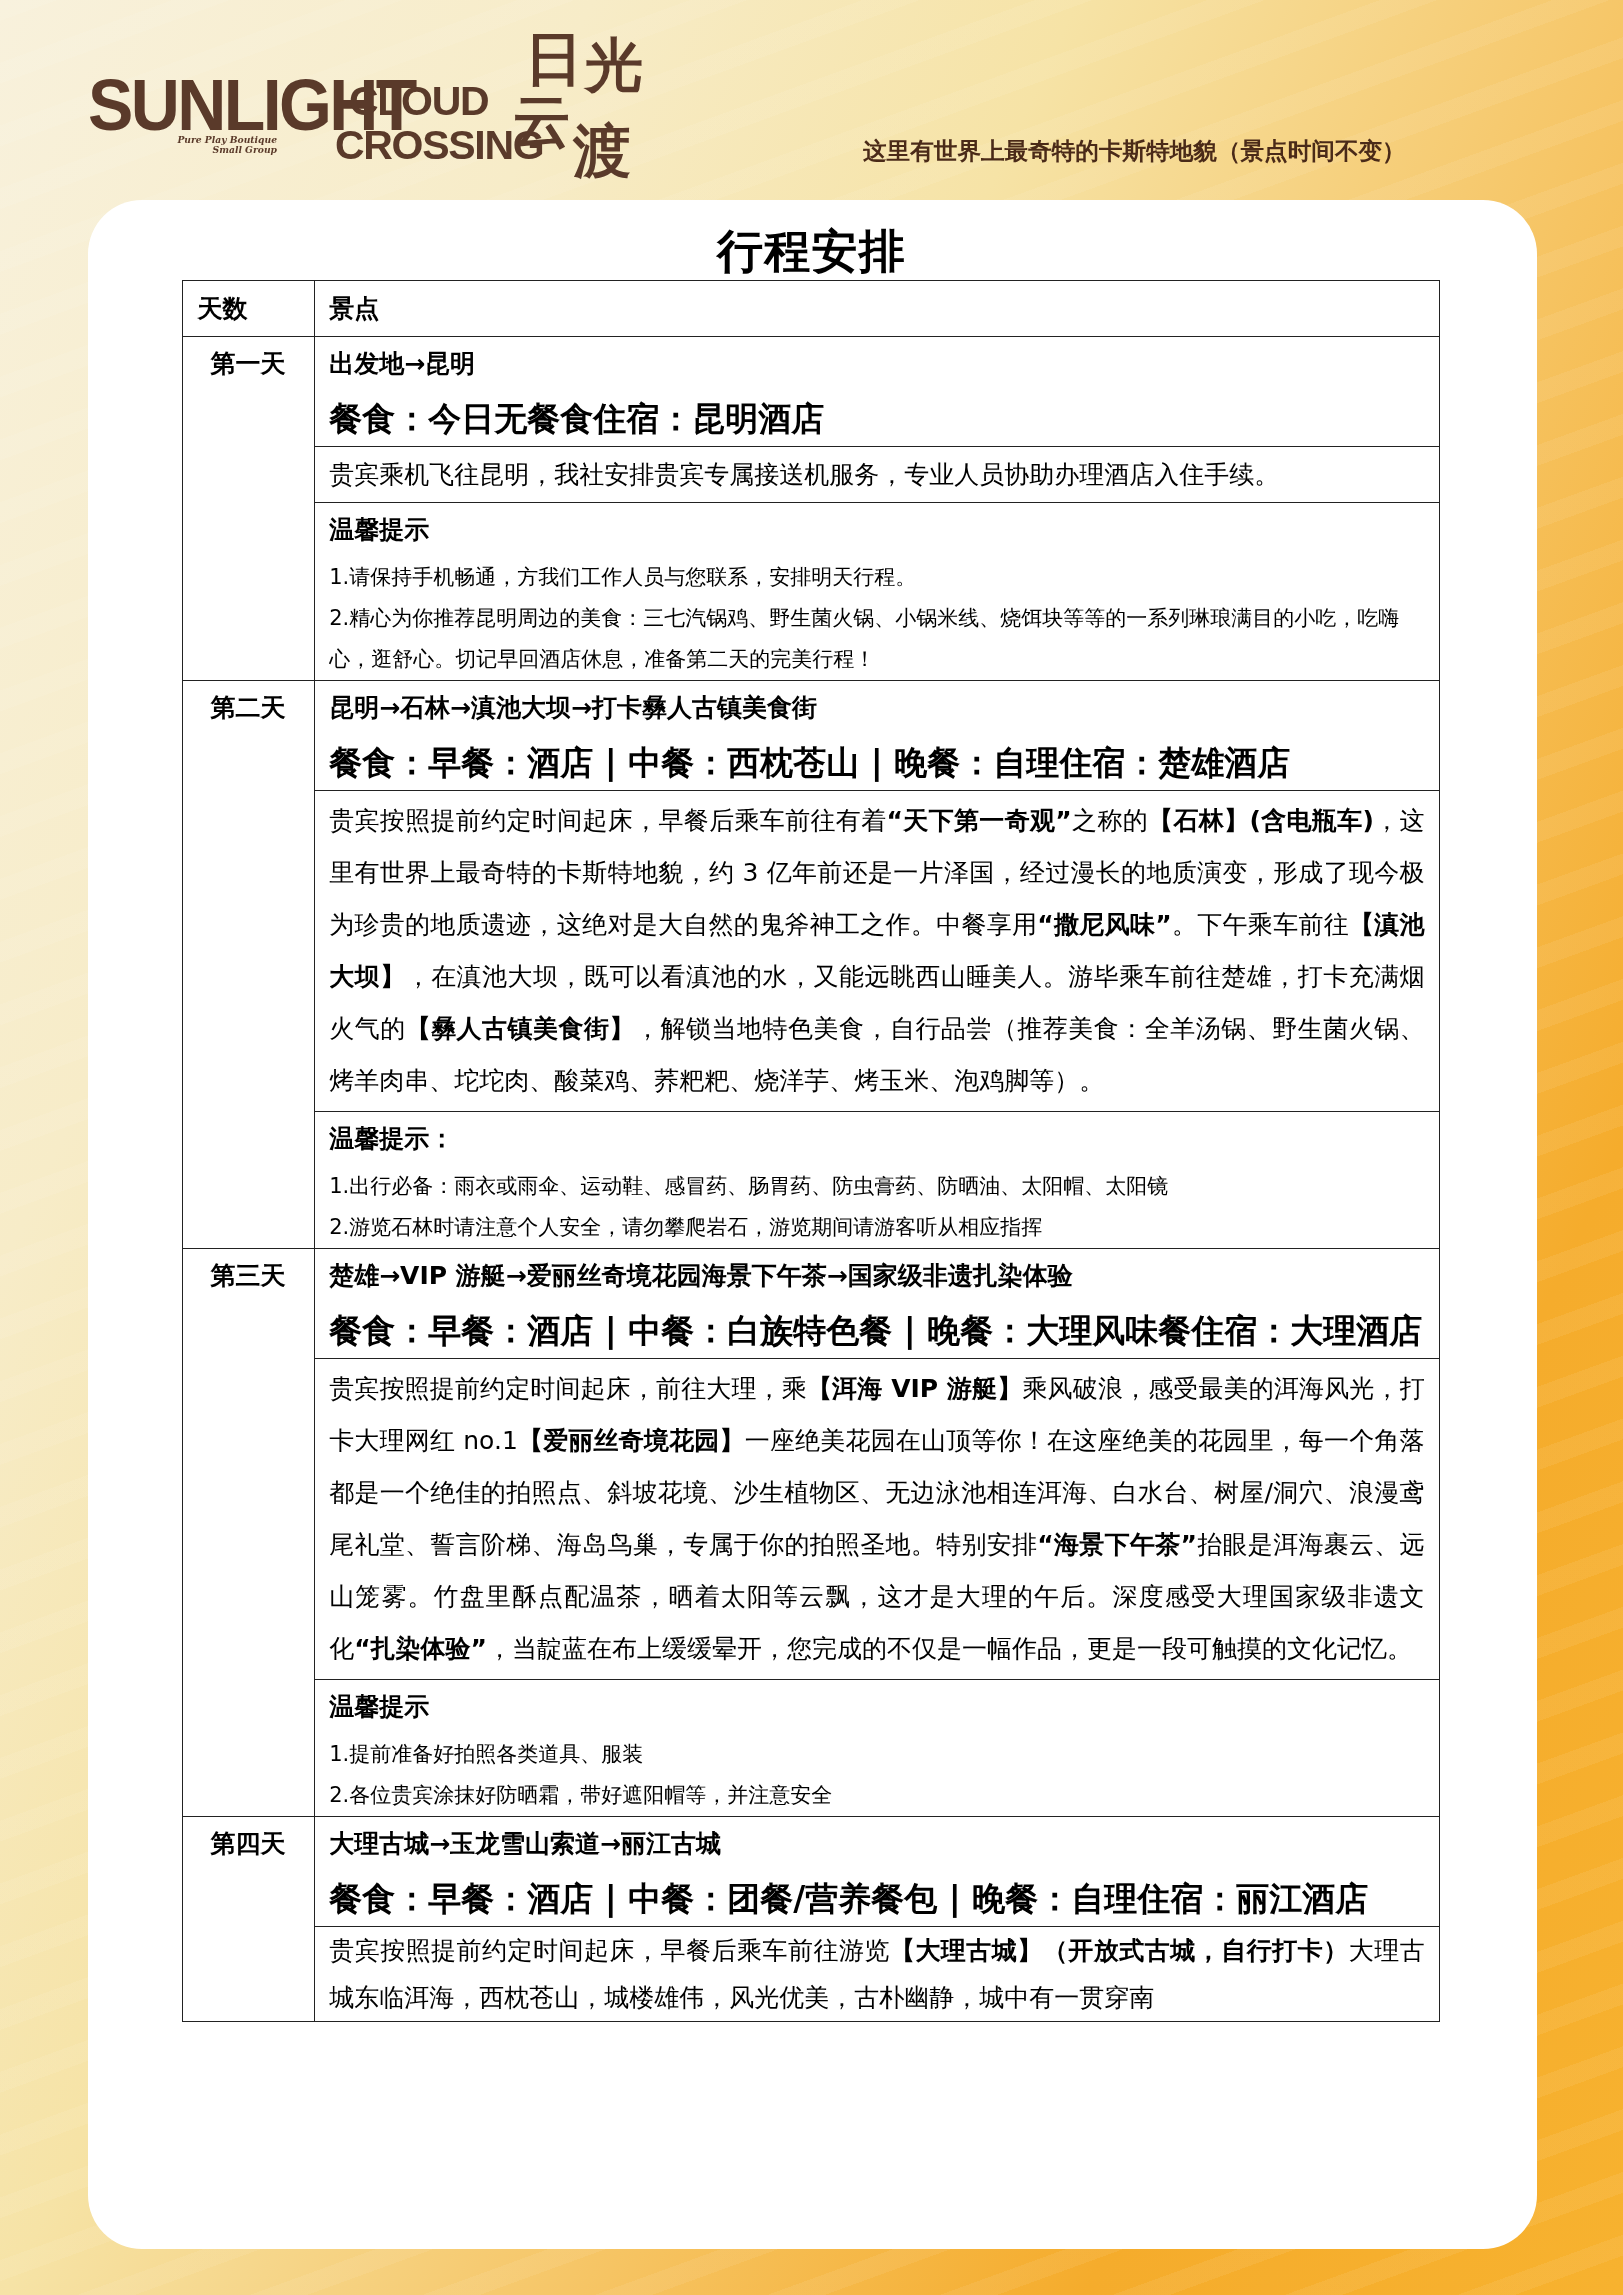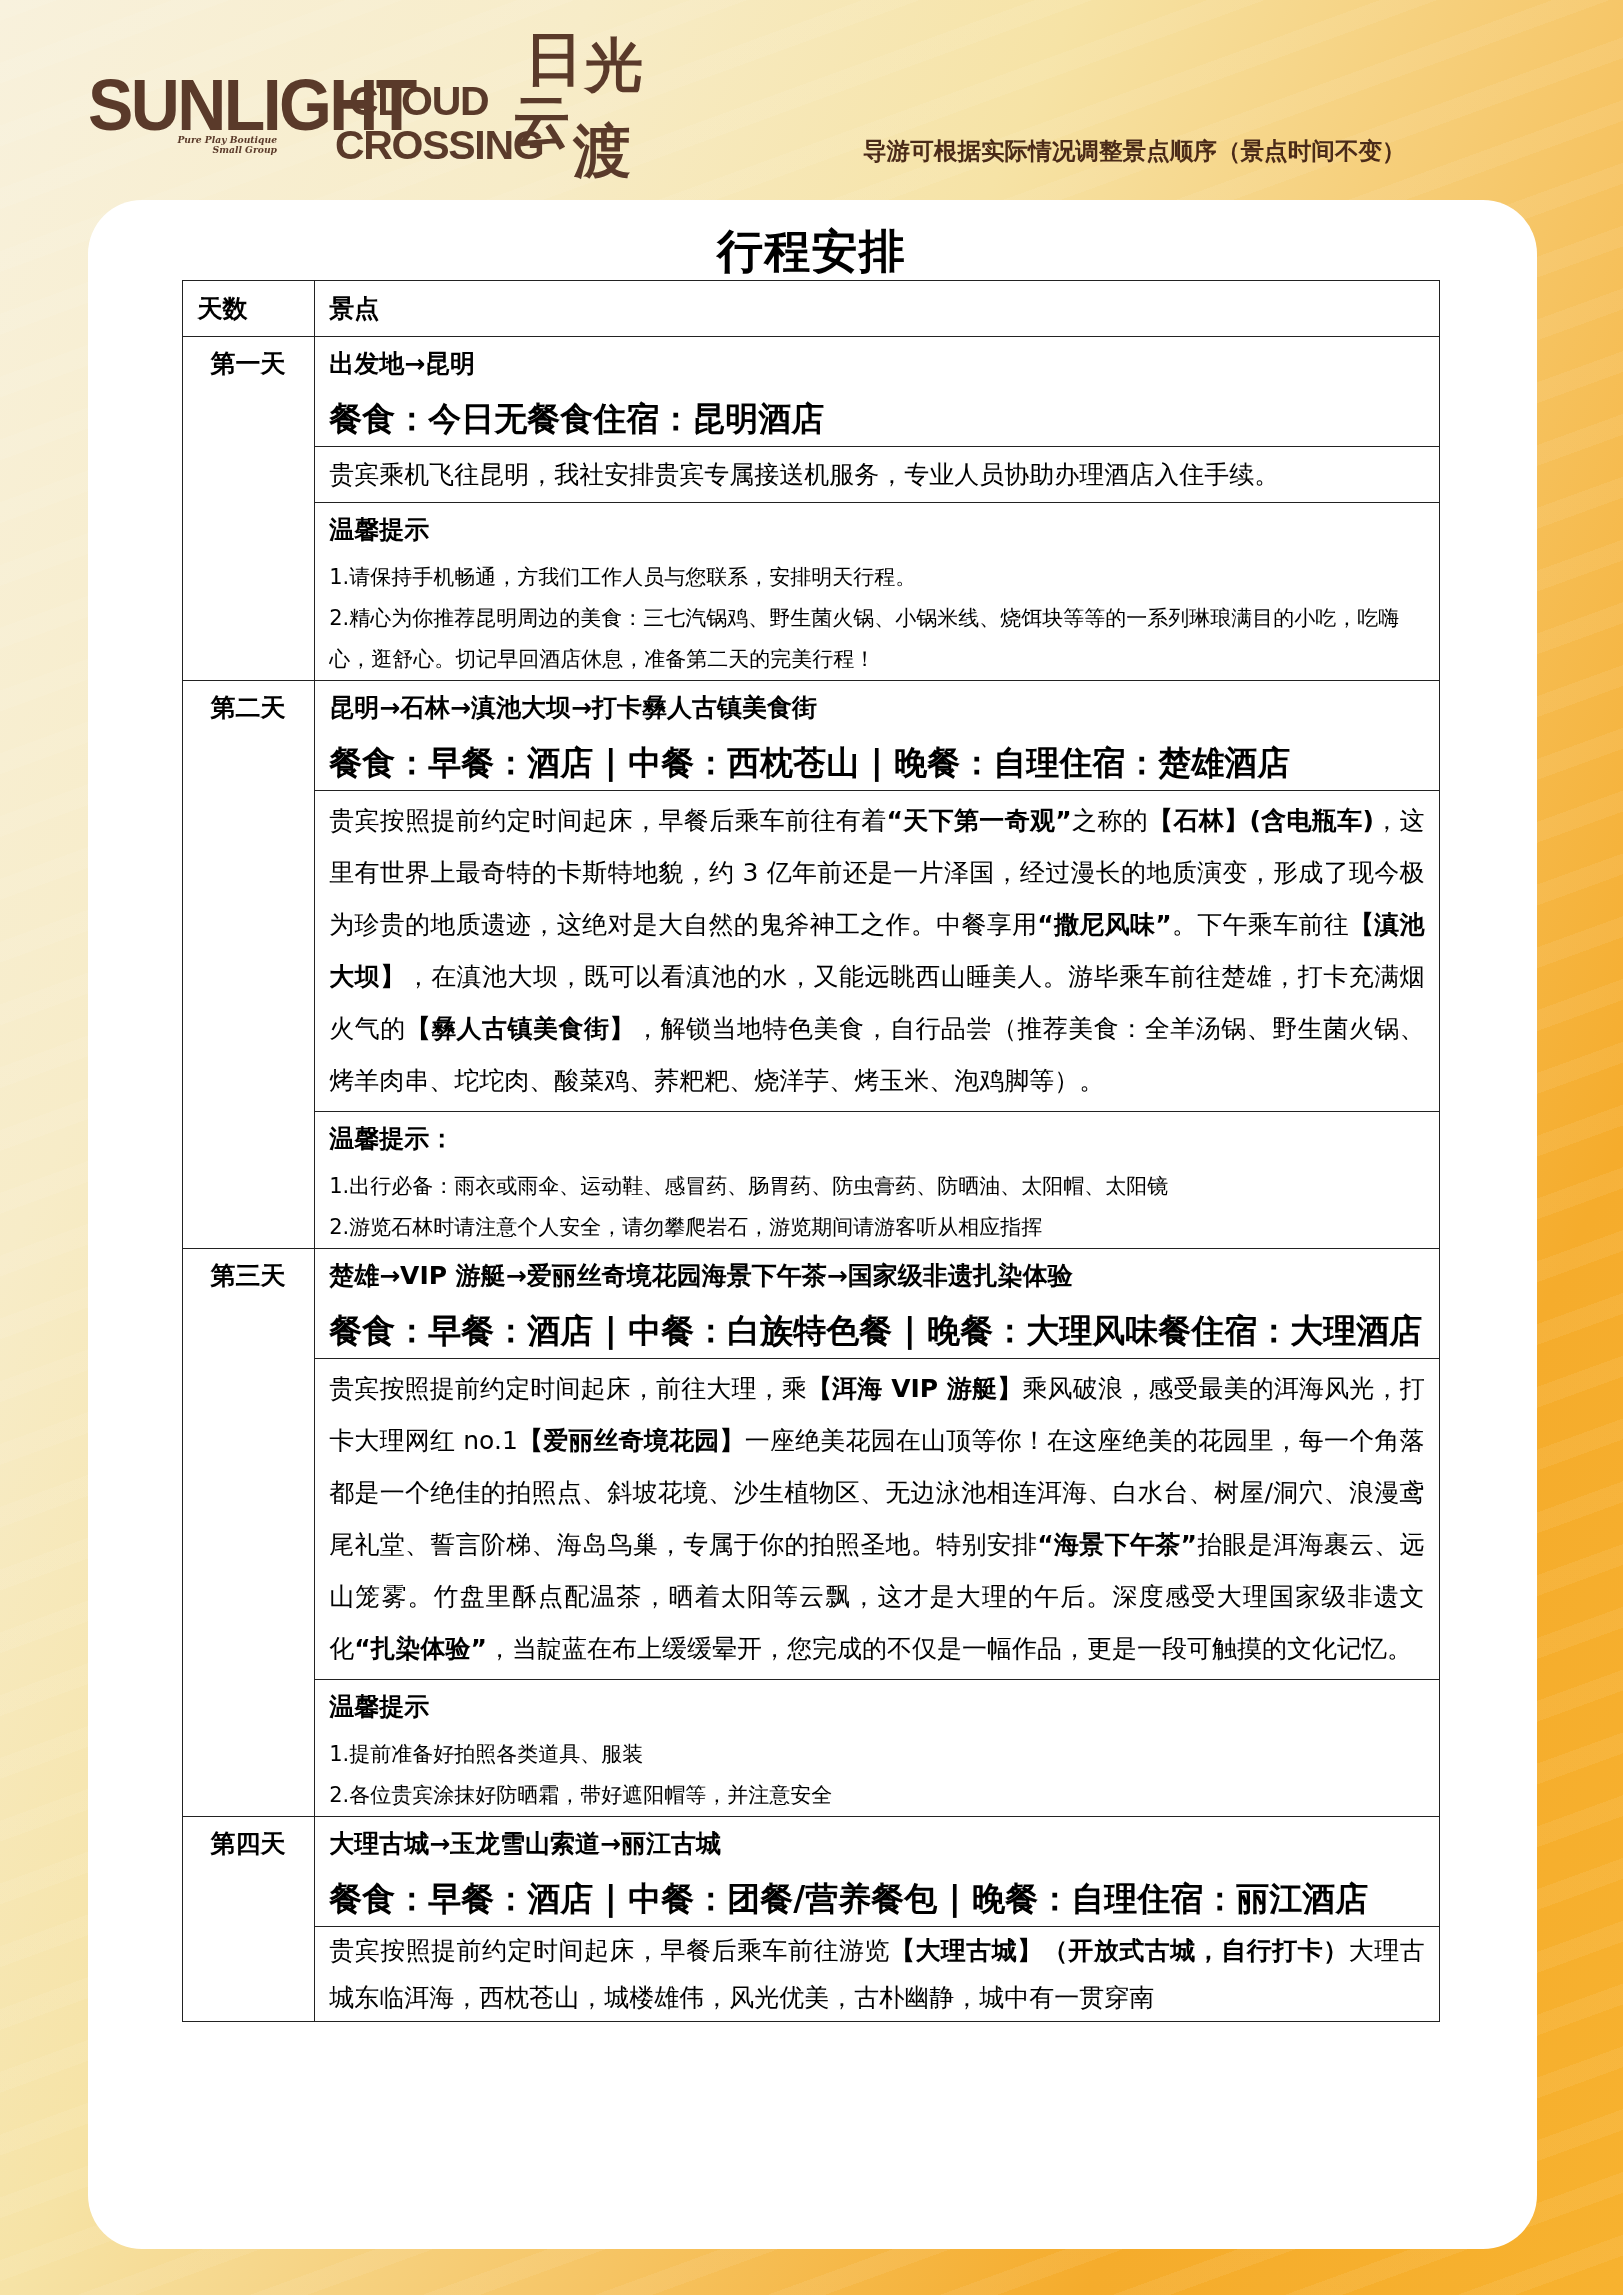--- a/index.html
+++ b/index.html
@@ -82,21 +82,21 @@
     <div>Small Group</div>
   </div>
   <div class="calli">
     <span style="left:11.8px; top:0px;">日</span>
     <span style="left:72px; top:6.5px;">光</span>
     <span style="left:0px; top:62px;">云</span>
     <span style="left:60px; top:92px;">渡</span>
   </div>
 </div>
 
-<div class="notice">导游可根据实际情况调整景点顺序（景点时间不变）</div>
+<div class="notice">这里有世界上最奇特的卡斯特地貌（景点时间不变）</div>
 
 <div class="card"></div>
 
 <div class="page-title">行程安排</div>
 
 <table class="itin">
   <tbody>
       <tr>
     <td class="daycol hdr-cell">天数</td>
     <td class="hdr-cell">景点</td>

